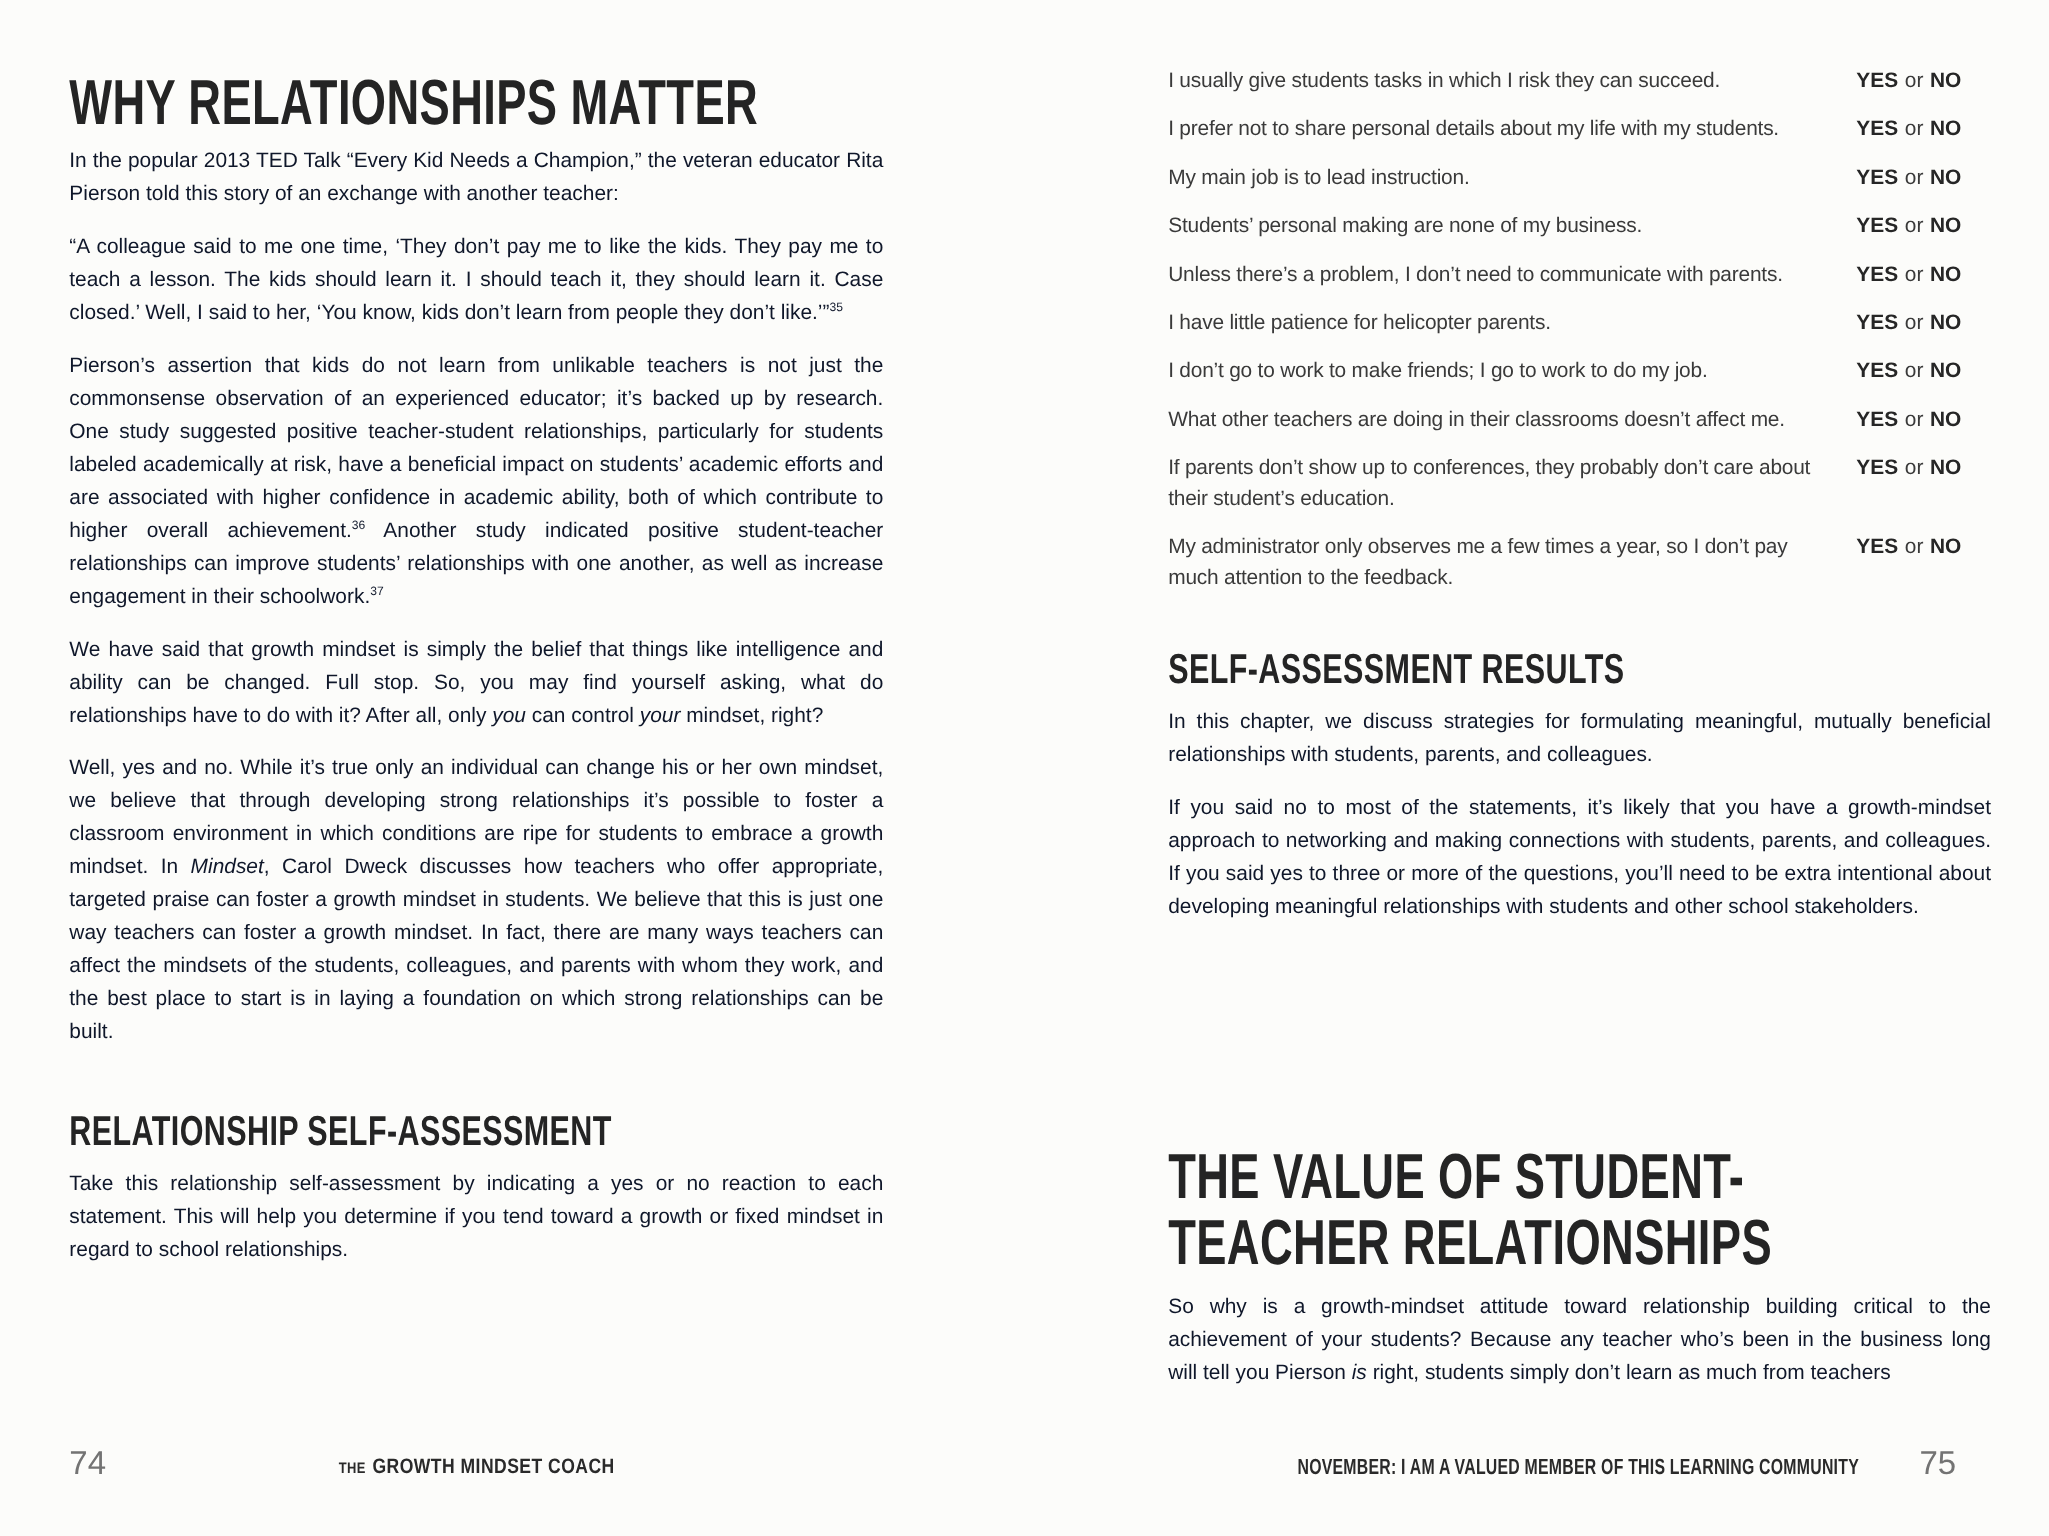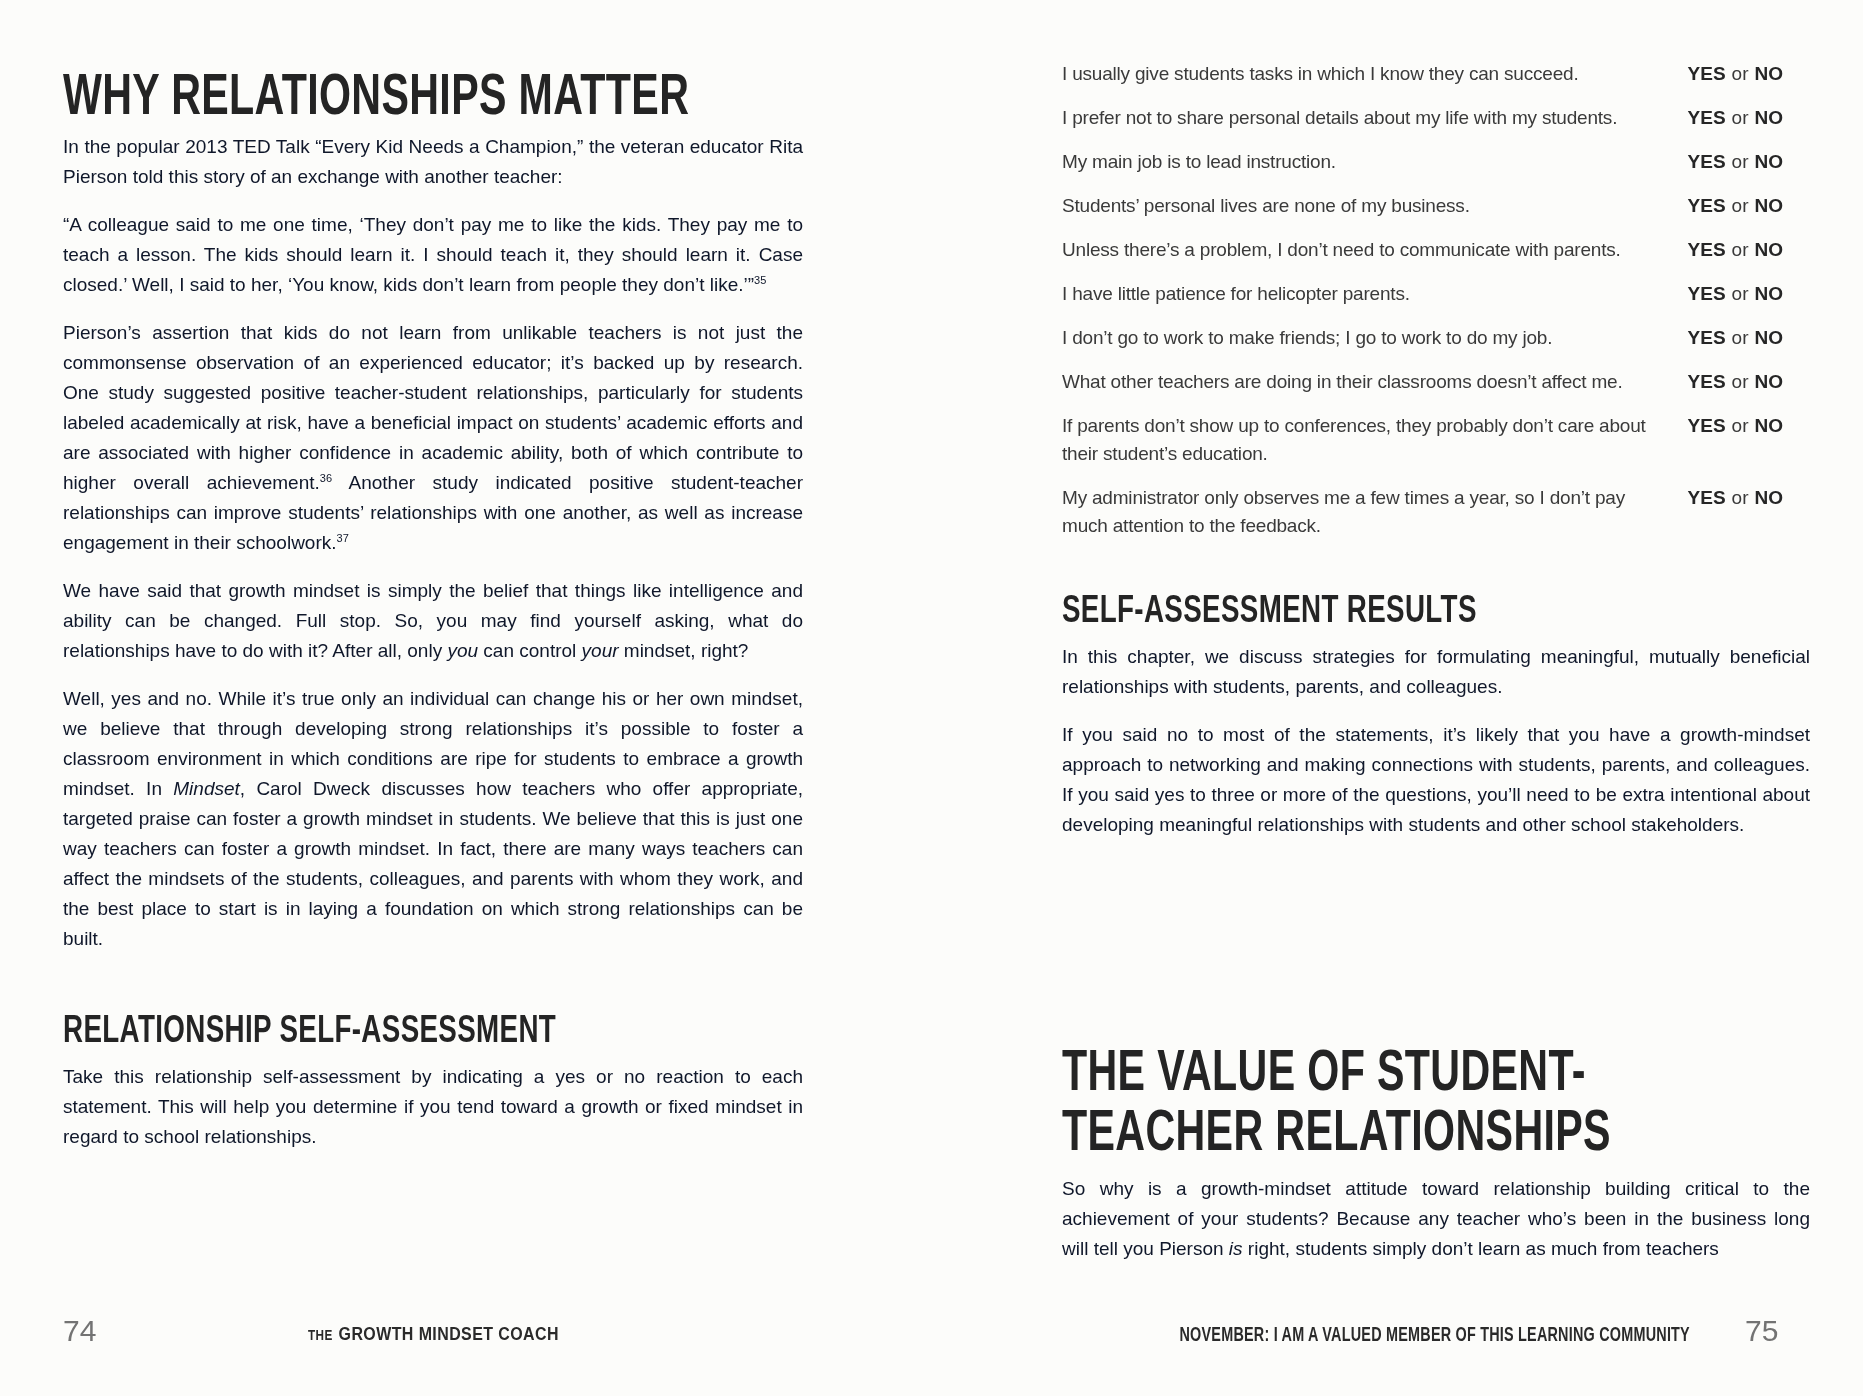--- a/index.html
+++ b/index.html
@@ -65,42 +65,42 @@
     <p class="body just"><span>Well, yes and no. While it’s true only an individual can change his or her own mindset, we believe that through developing strong relationships it’s possible to foster a classroom environment in which conditions are ripe for students to embrace a growth mindset. In </span><span class="it">Mindset</span><span>, Carol Dweck discusses how teachers who offer appropriate, targeted praise can foster a growth mindset in students. We believe that this is just one way teachers can foster a growth mindset. In fact, there are many ways teachers can affect the mindsets of the students, colleagues, and parents with whom they work, and the best place to start is in laying a foundation on which strong relationships can be built.</span></p>
 
     <h2 class="h-md h2-left"><span class="cond-inner">RELATIONSHIP SELF-ASSESSMENT</span></h2>
     <p class="body just"><span>Take this relationship self-assessment by indicating a yes or no reaction to each statement. This will help you determine if you tend toward a growth or fixed mindset in regard to school relationships.</span></p>
   </main>
 
   <main class="col col-right">
     <div class="statements">
 
         <div class="srow">
-          <div class="stmt">I usually give students tasks in which I know they can succeed.</div>
+          <div class="stmt">I usually give students tasks in which I risk they can succeed.</div>
           <div class="ans">
             <span class="yn">YES</span><span class="or">or</span><span class="yn">NO</span>
           </div>
         </div>
 
         <div class="srow">
           <div class="stmt">I prefer not to share personal details about my life with my students.</div>
           <div class="ans">
             <span class="yn">YES</span><span class="or">or</span><span class="yn">NO</span>
           </div>
         </div>
 
         <div class="srow">
           <div class="stmt">My main job is to lead instruction.</div>
           <div class="ans">
             <span class="yn">YES</span><span class="or">or</span><span class="yn">NO</span>
           </div>
         </div>
 
         <div class="srow">
-          <div class="stmt">Students’ personal lives are none of my business.</div>
+          <div class="stmt">Students’ personal making are none of my business.</div>
           <div class="ans">
             <span class="yn">YES</span><span class="or">or</span><span class="yn">NO</span>
           </div>
         </div>
 
         <div class="srow">
           <div class="stmt">Unless there’s a problem, I don’t need to communicate with parents.</div>
           <div class="ans">
             <span class="yn">YES</span><span class="or">or</span><span class="yn">NO</span>
           </div>

